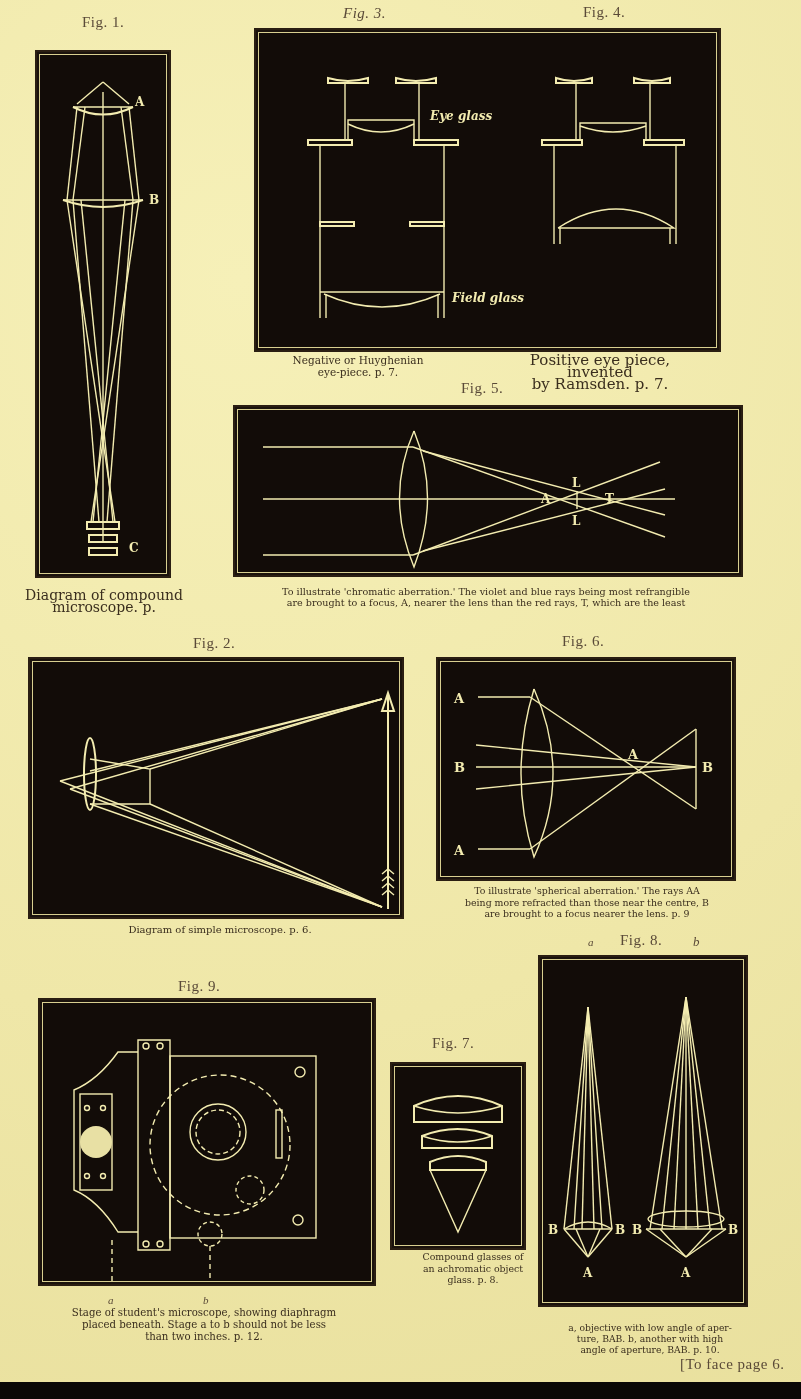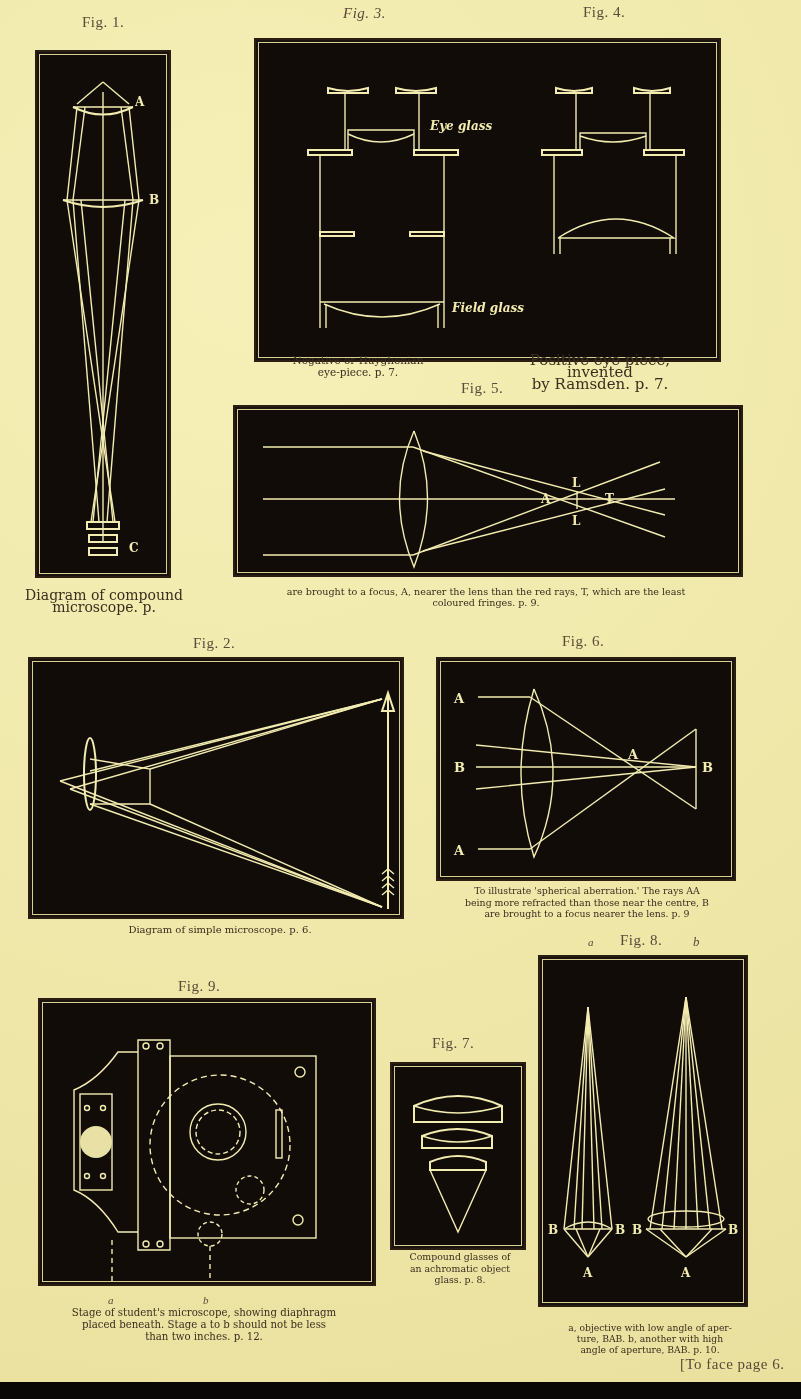--- a/index.html
+++ b/index.html
@@ -50,21 +50,21 @@
     <text class="txt" x="92" y="500" font-size="12">C</text>
   </svg>
 </div>
 <div class="caption" style="left:14px;top:589px;width:180px;font-size:14px;line-height:12px;">
   <div>Diagram of compound</div>
   <div>microscope.  p.</div>
 </div>
 
 <div class="fig-label" style="left:343px;top:5px;font-style:italic;">Fig. 3.</div>
 <div class="fig-label" style="left:583px;top:4px;">Fig. 4.</div>
-<div class="panel" style="left:254px;top:28px;width:463px;height:320px;margin-top:10px;">
+<div class="panel" style="left:254px;top:28px;width:463px;height:320px;">
   <svg viewBox="0 0 463 320">
     <path class="lnb" d="M72 48 Q92 54 112 48 L112 53 L72 53 Z"></path>
     <path class="lnb" d="M140 53 L180 53 L180 48 Q160 54 140 48 Z"></path>
     <line class="ln" x1="89" y1="53" x2="89" y2="110"></line>
       <line class="ln" x1="163" y1="53" x2="163" y2="110"></line>
     <path class="ln" d="M92 110 L92 90 L158 90 L158 110"></path>
     <path class="ln" d="M92 94 Q125 110 158 94"></path>
     <rect class="lnb" x="52" y="110" width="44" height="5"></rect>
       <rect class="lnb" x="158" y="110" width="44" height="5"></rect>
     <line class="ln" x1="64" y1="115" x2="64" y2="288"></line>
@@ -113,22 +113,22 @@
     <line class="ln" x1="178" y1="148" x2="425" y2="55"></line>
     <line class="ln" x1="188" y1="144" x2="430" y2="82"></line>
     <line class="ln" x1="342" y1="84" x2="342" y2="102"></line>
     <text class="txt" x="306" y="96" font-size="12">A</text>
     <text class="txt" x="337" y="80" font-size="12">L</text>
     <text class="txt" x="337" y="118" font-size="12">L</text>
     <text class="txt" x="370" y="96" font-size="12">T</text>
   </svg>
 </div>
 <div class="caption" style="left:216px;top:586px;width:540px;font-size:9.6px;line-height:11.4px;">
+  <div>To illustrate 'chromatic aberration.'  The violet and blue rays being most refrangible</div>
   <div>are brought to a focus, A, nearer the lens than the red rays, T, which are the least</div>
-  <div>coloured fringes.  p. 9.</div>
 </div>
 
 <div class="fig-label" style="left:193px;top:635px;">Fig. 2.</div>
 <div class="panel" style="left:28px;top:657px;width:372px;height:258px;">
   <svg viewBox="0 0 372 258">
     <ellipse class="lnb" cx="60" cy="115" rx="6" ry="36"></ellipse>
     <path class="ln" d="M60 100 L120 110 L120 145 L60 145"></path>
     <line class="ln" x1="30" y1="122" x2="352" y2="40"></line>
     <line class="ln" x1="40" y1="130" x2="352" y2="40"></line>
     <line class="ln" x1="60" y1="112" x2="352" y2="40"></line>
@@ -257,20 +257,20 @@
 <div class="panel" style="left:390px;top:1062px;width:132px;height:184px;">
   <svg viewBox="0 0 132 184">
     <path class="lnb" d="M22 42 Q66 22 110 42 L110 58 L22 58 Z"></path>
     <path class="ln" d="M22 42 Q66 56 110 42"></path>
     <path class="lnb" d="M30 72 Q66 58 100 72 L100 84 L30 84 Z"></path>
     <path class="ln" d="M30 72 Q66 84 100 72"></path>
     <path class="lnb" d="M38 98 Q66 86 94 98 L94 106 L38 106 Z"></path>
     <path class="ln" d="M38 106 L66 168 L94 106"></path>
   </svg>
 </div>
-<div class="caption" style="left:380px;top:1251px;width:160px;">
+<div class="caption" style="left:393px;top:1251px;width:160px;">
   <div>Compound glasses of</div>
   <div>an achromatic object</div>
   <div>glass.  p. 8.</div>
 </div>
 
 <div class="fig-label" style="left:680px;top:1356px;font-size:15px;">[To face page 6.</div>
 <div class="bottom-bar"></div>
 
 </body></html>

